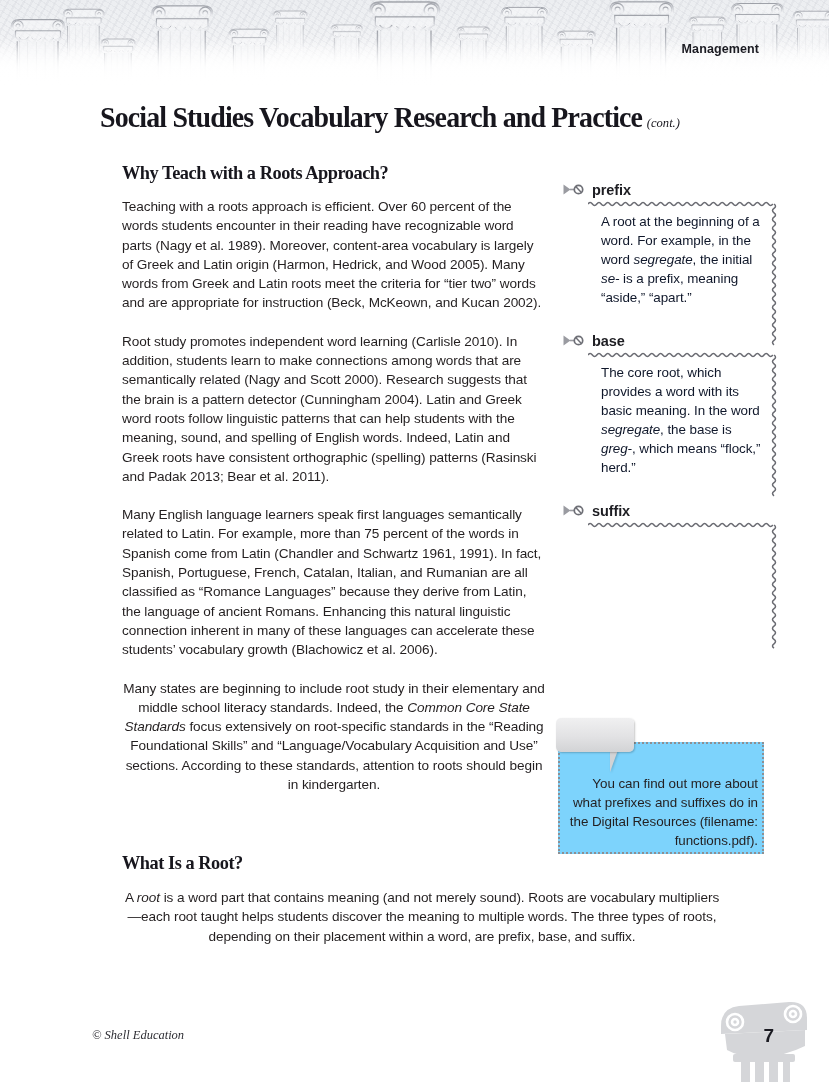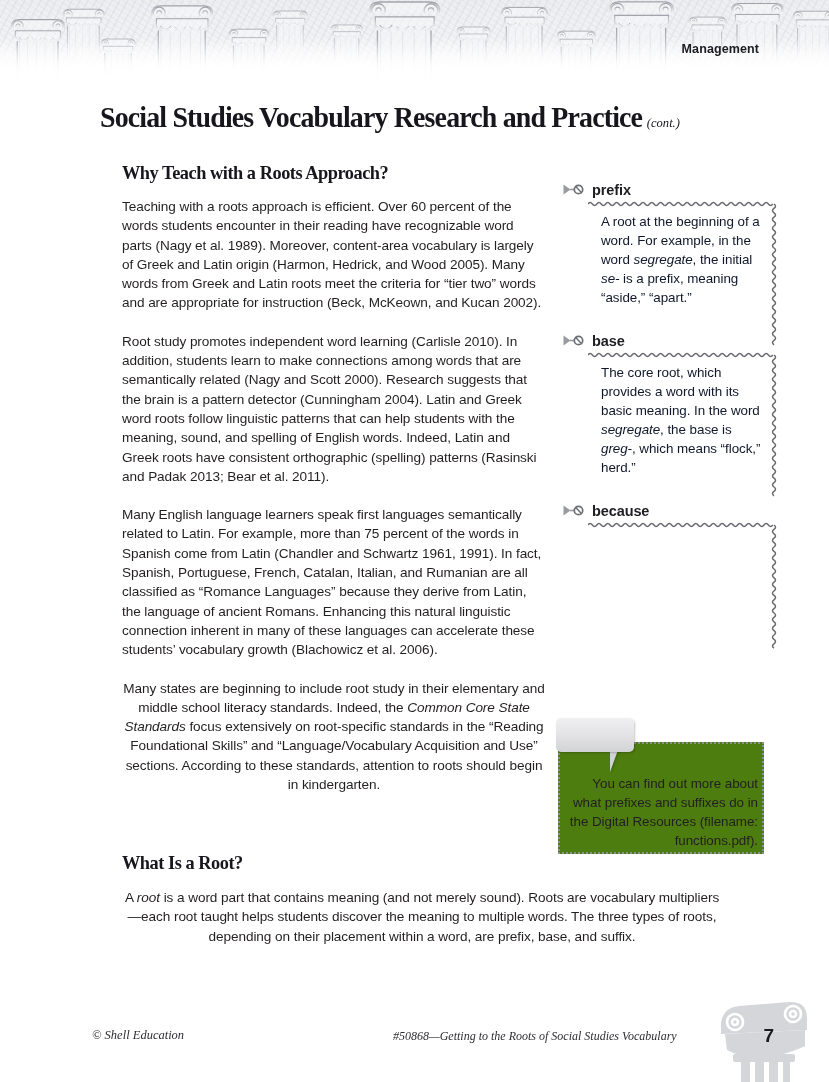--- a/index.html
+++ b/index.html
@@ -162,21 +162,21 @@
     left: 556px;
     top: 718px;
     width: 212px;
   }
   .note-box {
     position: absolute;
     left: 2px;
     top: 24px;
     width: 206px;
     height: 112px;
-    background: #4d7c0f;
+    background: #7dd3fc;
     border: 2px dotted #8d8f93;
     box-sizing: border-box;
   }
   .note-text {
     position: absolute;
     left: 0; top: 30px;
     width: 206px;
     padding: 0 8px 0 6px;
     box-sizing: border-box;
     font-family: "Liberation Sans", sans-serif;
@@ -352,21 +352,21 @@
   </div>
 
   <div class="def-block">
     <div class="def-head">
       <svg class="def-icon" viewBox="0 0 22 13">
         <path d="M1.5 1.5 L8.5 6.5 L1.5 11.5 Z" fill="#9a9ba1"></path>
         <path d="M8 6.5 L13 6.5" stroke="#9a9ba1" stroke-width="1.6"></path>
         <circle cx="16.5" cy="6.5" r="4.2" fill="none" stroke="#6e6f76" stroke-width="1.7"></circle>
         <path d="M13.5 3.2 L19.8 9.9" stroke="#6e6f76" stroke-width="1.5"></path>
       </svg>
-      <span class="def-term">because</span>
+      <span class="def-term">suffix</span>
     </div>
     <div class="def-body">
       <svg class="wavy" width="189" height="128" viewBox="0 0 189 128" preserveAspectRatio="none">
         <path d="M0 3 q2.2 -3 4.4 0 q2.2 3 4.4 0 q2.2 -3 4.4 0 q2.2 3 4.4 0 q2.2 -3 4.4 0 q2.2 3 4.4 0 q2.2 -3 4.4 0 q2.2 3 4.4 0 q2.2 -3 4.4 0 q2.2 3 4.4 0 q2.2 -3 4.4 0 q2.2 3 4.4 0 q2.2 -3 4.4 0 q2.2 3 4.4 0 q2.2 -3 4.4 0 q2.2 3 4.4 0 q2.2 -3 4.4 0 q2.2 3 4.4 0 q2.2 -3 4.4 0 q2.2 3 4.4 0 q2.2 -3 4.4 0 q2.2 3 4.4 0 q2.2 -3 4.4 0 q2.2 3 4.4 0 q2.2 -3 4.4 0 q2.2 3 4.4 0 q2.2 -3 4.4 0 q2.2 3 4.4 0 q2.2 -3 4.4 0 q2.2 3 4.4 0 q2.2 -3 4.4 0 q2.2 3 4.4 0 q2.2 -3 4.4 0 q2.2 3 4.4 0 q2.2 -3 4.4 0 q2.2 3 4.4 0 q2.2 -3 4.4 0 q2.2 3 4.4 0 q2.2 -3 4.4 0 q2.2 3 4.4 0 q2.2 -3 4.4 0 q2.2 3 4.4 0" fill="none" stroke="#6a6b72" stroke-width="1.5"></path>
         <path d="M186 3 q3 2.2 0 4.4 q-3 2.2 0 4.4 q3 2.2 0 4.4 q-3 2.2 0 4.4 q3 2.2 0 4.4 q-3 2.2 0 4.4 q3 2.2 0 4.4 q-3 2.2 0 4.4 q3 2.2 0 4.4 q-3 2.2 0 4.4 q3 2.2 0 4.4 q-3 2.2 0 4.4 q3 2.2 0 4.4 q-3 2.2 0 4.4 q3 2.2 0 4.4 q-3 2.2 0 4.4 q3 2.2 0 4.4 q-3 2.2 0 4.4 q3 2.2 0 4.4 q-3 2.2 0 4.4 q3 2.2 0 4.4 q-3 2.2 0 4.4 q3 2.2 0 4.4 q-3 2.2 0 4.4 q3 2.2 0 4.4 q-3 2.2 0 4.4 q3 2.2 0 4.4 q-3 2.2 0 4.4" fill="none" stroke="#6a6b72" stroke-width="1.5"></path>
       </svg>
     </div>
   </div>
 
 </div>
@@ -380,21 +380,20 @@
   <div class="note-tab-label">Note:</div>
 </div>
 
 <div class="bottom-sec">
   <h2 class="heading2">What Is a Root?</h2>
   <p class="body-p"><span>A </span><i>root</i><span> is a word part that contains meaning (and not merely sound). Roots are vocabulary multipliers—each root taught helps students discover the meaning to multiple words. The three types of roots, depending on their placement within a word, are prefix, base, and suffix.</span></p>
 </div>
 
 <div class="footer">
   <div class="footer-left">© Shell Education</div>
-  <div class="footer-center">#50868—Getting to the Roots of Social Studies Vocabulary</div>
   <div class="page-num">7</div>
   <svg class="footer-column" viewBox="0 0 96 92">
     <g fill="#d5d6d9">
       <path d="M6 36 Q6 18 24 16 L74 12 Q92 11 92 28 L92 40 L6 44 Z"></path>
       <path d="M10 44 L90 40 L90 56 Q70 66 48 67 Q26 68 12 60 Z"></path>
       <rect x="18" y="64" width="62" height="8" rx="2"></rect>
       <rect x="26" y="72" width="9" height="20"></rect>
       <rect x="40" y="72" width="9" height="20"></rect>
       <rect x="54" y="72" width="9" height="20"></rect>
       <rect x="68" y="72" width="7" height="20"></rect>

